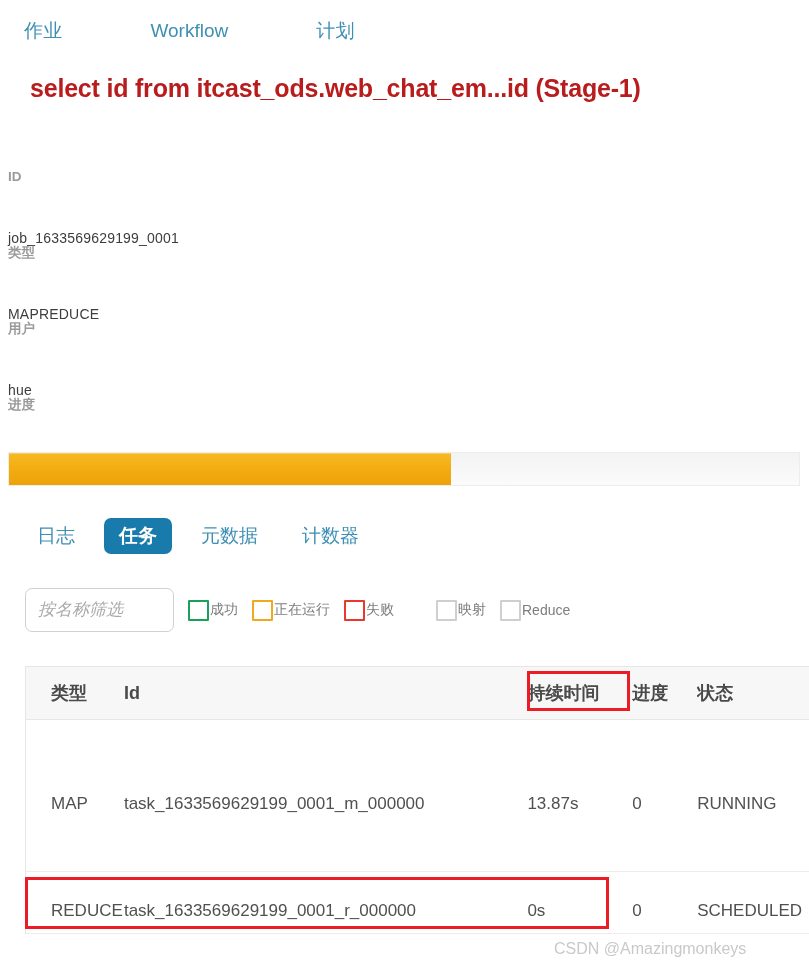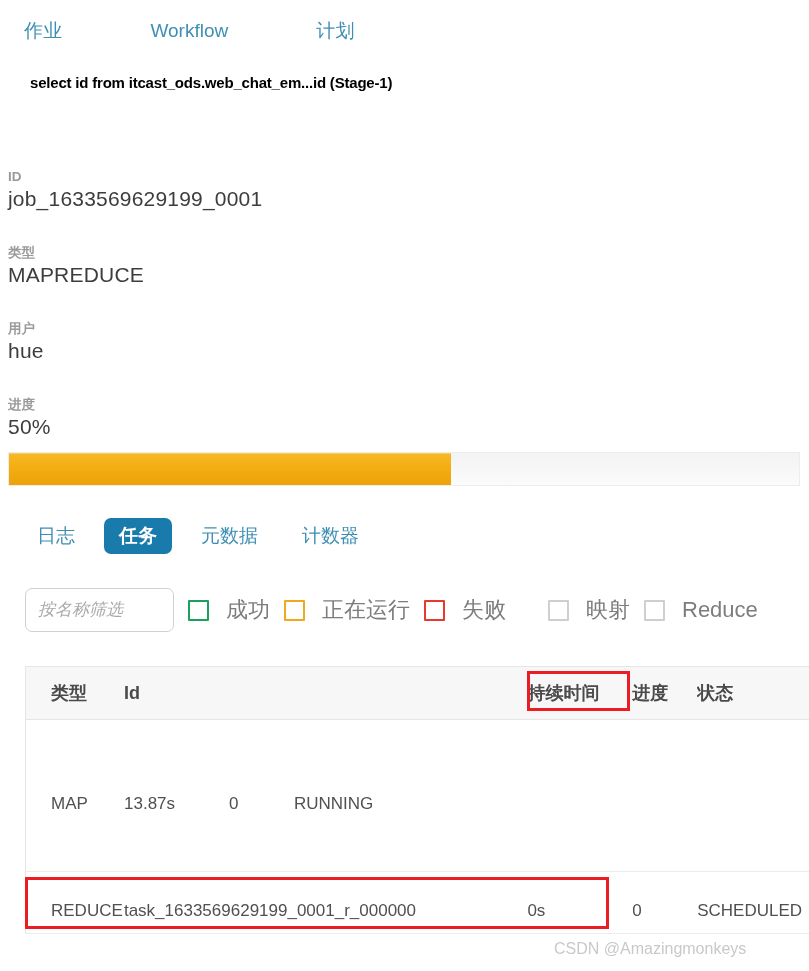--- a/index.html
+++ b/index.html
@@ -40,44 +40,45 @@
   .topnav .navlink.en {
     letter-spacing: 0;
     text-align: center;
   }
 
   
   .page-title {
     position: absolute;
     left: 30px;
     top: 74px;
-    font-size: 15px;
+    font-size: 25px;
     font-weight: bold;
-    color: #000000;
+    color: #b91c1c;
     letter-spacing: -0.2px;
     white-space: nowrap;
   }
 
   
   .meta {
     position: absolute;
     left: 8px;
     width: 500px;
   }
   .meta-label {
     font-size: 13.5px;
     font-weight: bold;
     color: #9a9a9a;
     line-height: 18px;
   }
   .meta-value {
-    font-size: 21px;
+    font-size: 14px;
     color: #3d3d3d;
     line-height: 26px;
     letter-spacing: 0.2px;
+    margin-top: 39px;
   }
   #meta-id     { top: 168px; }
   #meta-type   { top: 244px; }
   #meta-user   { top: 320px; }
   #meta-prog   { top: 396px; }
 
   
   .progress-track {
     position: absolute;
     left: 8px;
@@ -157,23 +158,23 @@
   .chk-box {
     width: 21px;
     height: 21px;
     box-sizing: border-box;
     border: 2px solid #cfcfcf;
     background: #ffffff;
     border-radius: 1px;
     flex: none;
   }
   .chk-label {
-    font-size: 22px;
+    font-size: 14px;
     color: #7d7d7d;
-    margin-left: 17px;
+    margin-left: 1px;
     white-space: nowrap;
     text-align: right;
   }
 
   
   .table {
     position: absolute;
     left: 25px;
     top: 666px;
     width: 784px;
@@ -311,20 +312,21 @@
   <div class="thead">
     <span class="th c-type">类型</span>
     <span class="th c-id">Id</span>
     <span class="th c-dur">持续时间</span>
     <span class="th c-prog">进度</span>
     <span class="th c-stat">状态</span>
   </div>
 
   <div class="trow tall">
     <span class="td c-type">MAP</span>
+    <span class="td c-id">task_1633569629199_0001_m_000000</span>
     <span class="td c-dur">13.87s</span>
     <span class="td c-prog">0</span>
     <span class="td c-stat">RUNNING</span>
   </div>
 
   <div class="trow short">
     <span class="td c-type">REDUCE</span>
     <span class="td c-id">task_1633569629199_0001_r_000000</span>
     <span class="td c-dur">0s</span>
     <span class="td c-prog">0</span>

